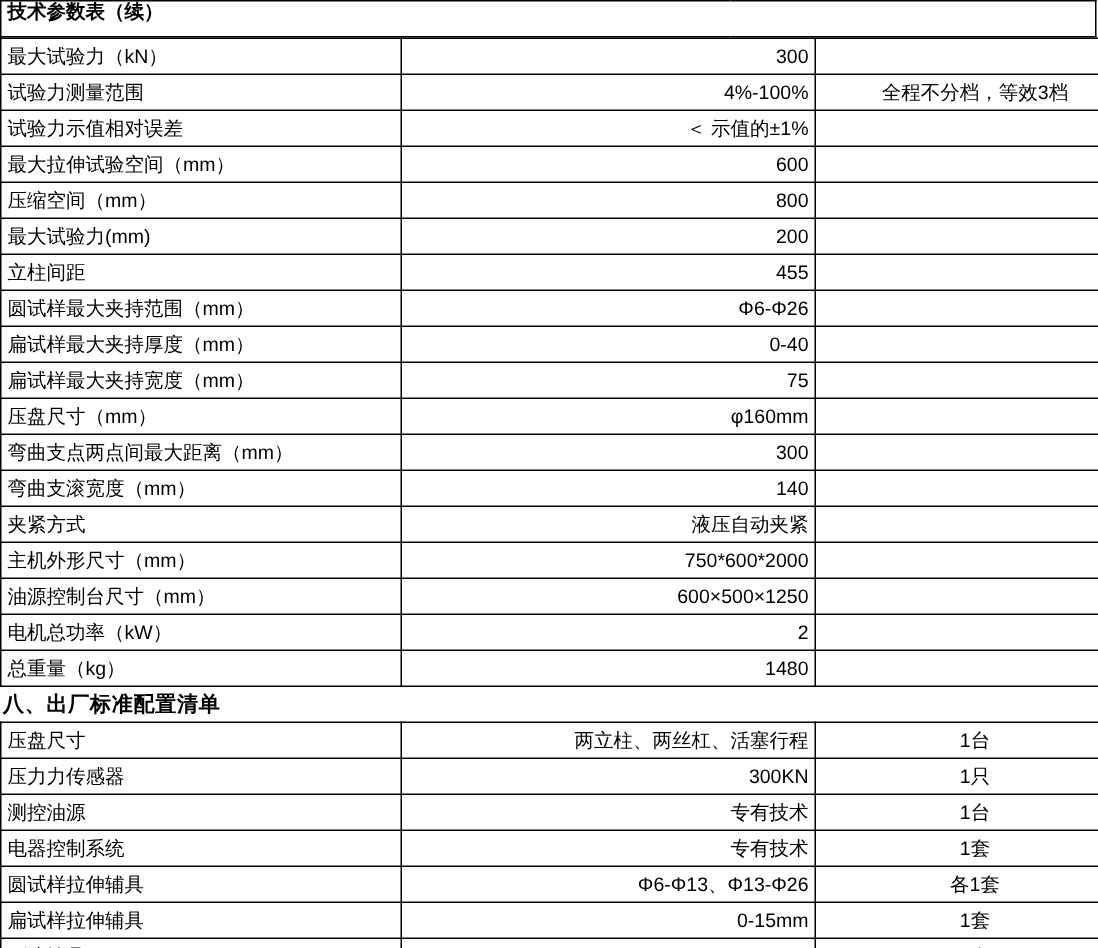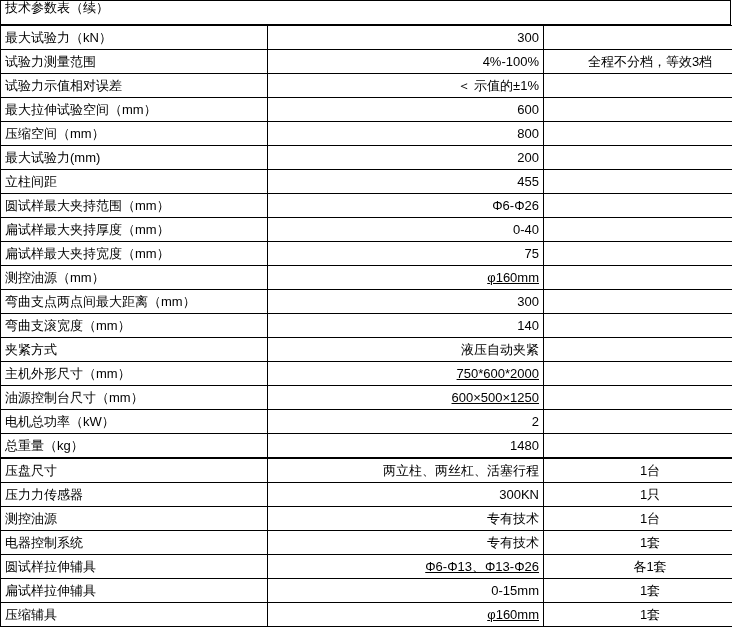--- a/index.html
+++ b/index.html
@@ -43,22 +43,23 @@
     border-top: none;
     height: 12px;
     line-height: 12px;
     padding-top: 0;
     padding-bottom: 0;
   }
   .cut-top .clipped {
     position: relative;
     top: -5px;
     font-size: 13px;
-  }
-  .small { font-size: 11px; text-decoration: underline; }
+    font-weight: bold;
+  }
+  .small { font-size: 11px; }
   .section-title {
     font-weight: bold;
     font-size: 14px;
     padding: 3px 0 2px 2px;
     letter-spacing: 0.5px;
   }
 </style>
 </head>
 <body>
 
@@ -118,21 +119,21 @@
         <td class="col-label">扁试样最大夹持厚度（mm）</td>
         <td class="col-mid">0-40</td>
         <td class="col-right"></td>
       </tr>
       <tr>
         <td class="col-label">扁试样最大夹持宽度（mm）</td>
         <td class="col-mid">75</td>
         <td class="col-right"></td>
       </tr>
       <tr>
-        <td class="col-label">测控油源（mm）</td>
+        <td class="col-label">压盘尺寸（mm）</td>
         <td class="col-mid small">φ160mm</td>
         <td class="col-right"></td>
       </tr>
       <tr>
         <td class="col-label">弯曲支点两点间最大距离（mm）</td>
         <td class="col-mid">300</td>
         <td class="col-right"></td>
       </tr>
       <tr>
         <td class="col-label">弯曲支滚宽度（mm）</td>
@@ -160,20 +161,21 @@
         <td class="col-right"></td>
       </tr>
       <tr>
         <td class="col-label">总重量（kg）</td>
         <td class="col-mid">1480</td>
         <td class="col-right"></td>
       </tr>
     </tbody>
   </table>
 
+  <div class="section-title">八、出厂标准配置清单</div>
 
   <table class="spec">
     <tbody>
       <tr>
         <td class="col-label">压盘尺寸</td>
         <td class="col-mid">两立柱、两丝杠、活塞行程</td>
         <td class="col-right">1台</td>
       </tr>
       <tr>
         <td class="col-label">压力力传感器</td>

